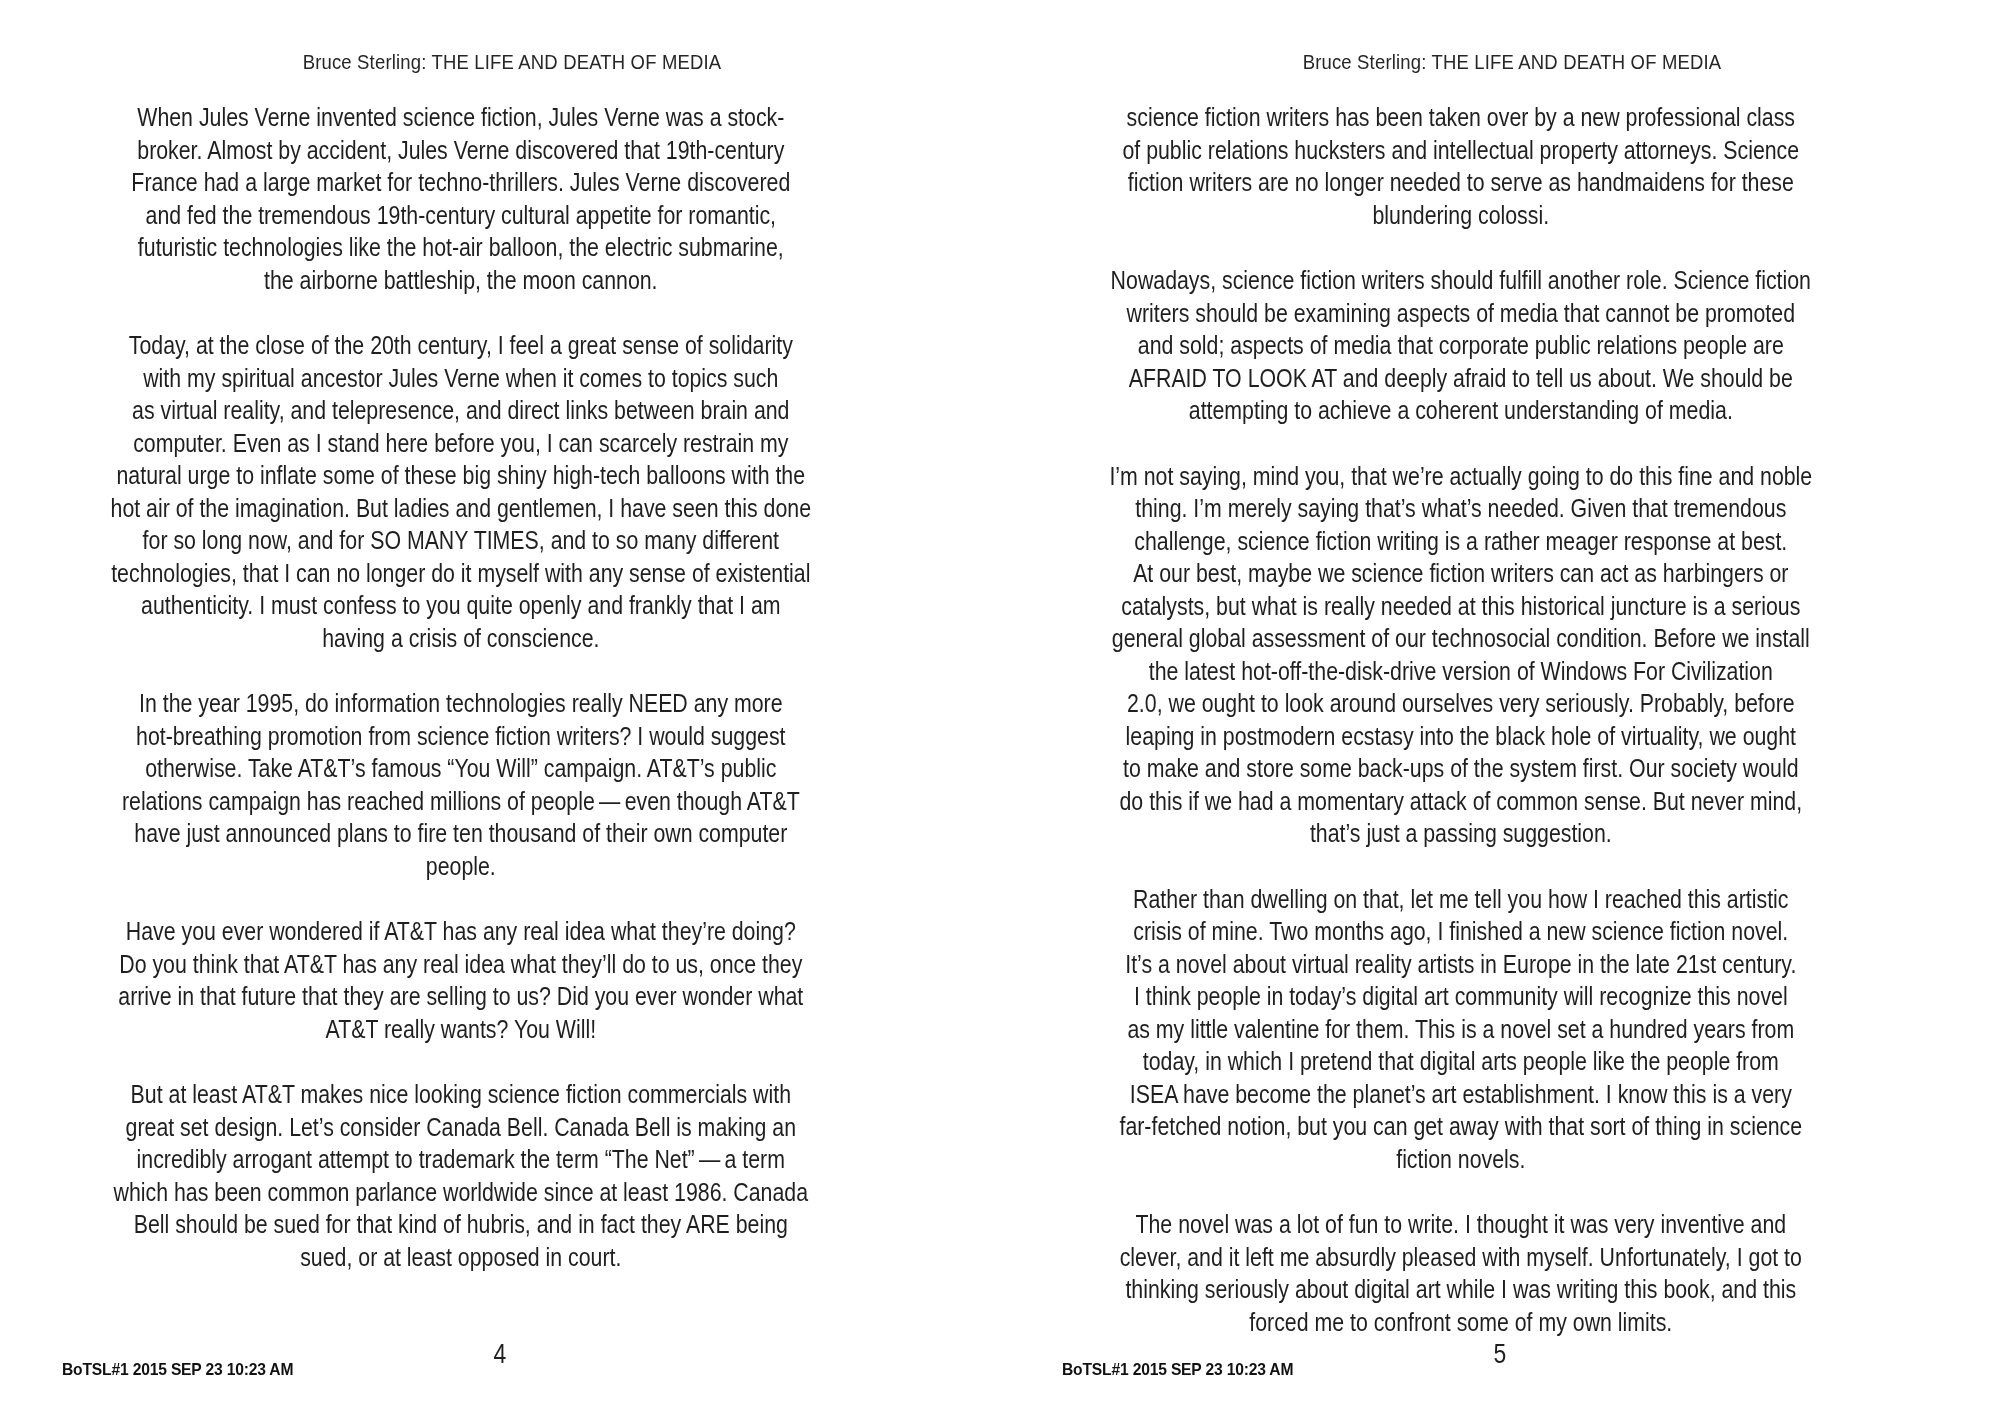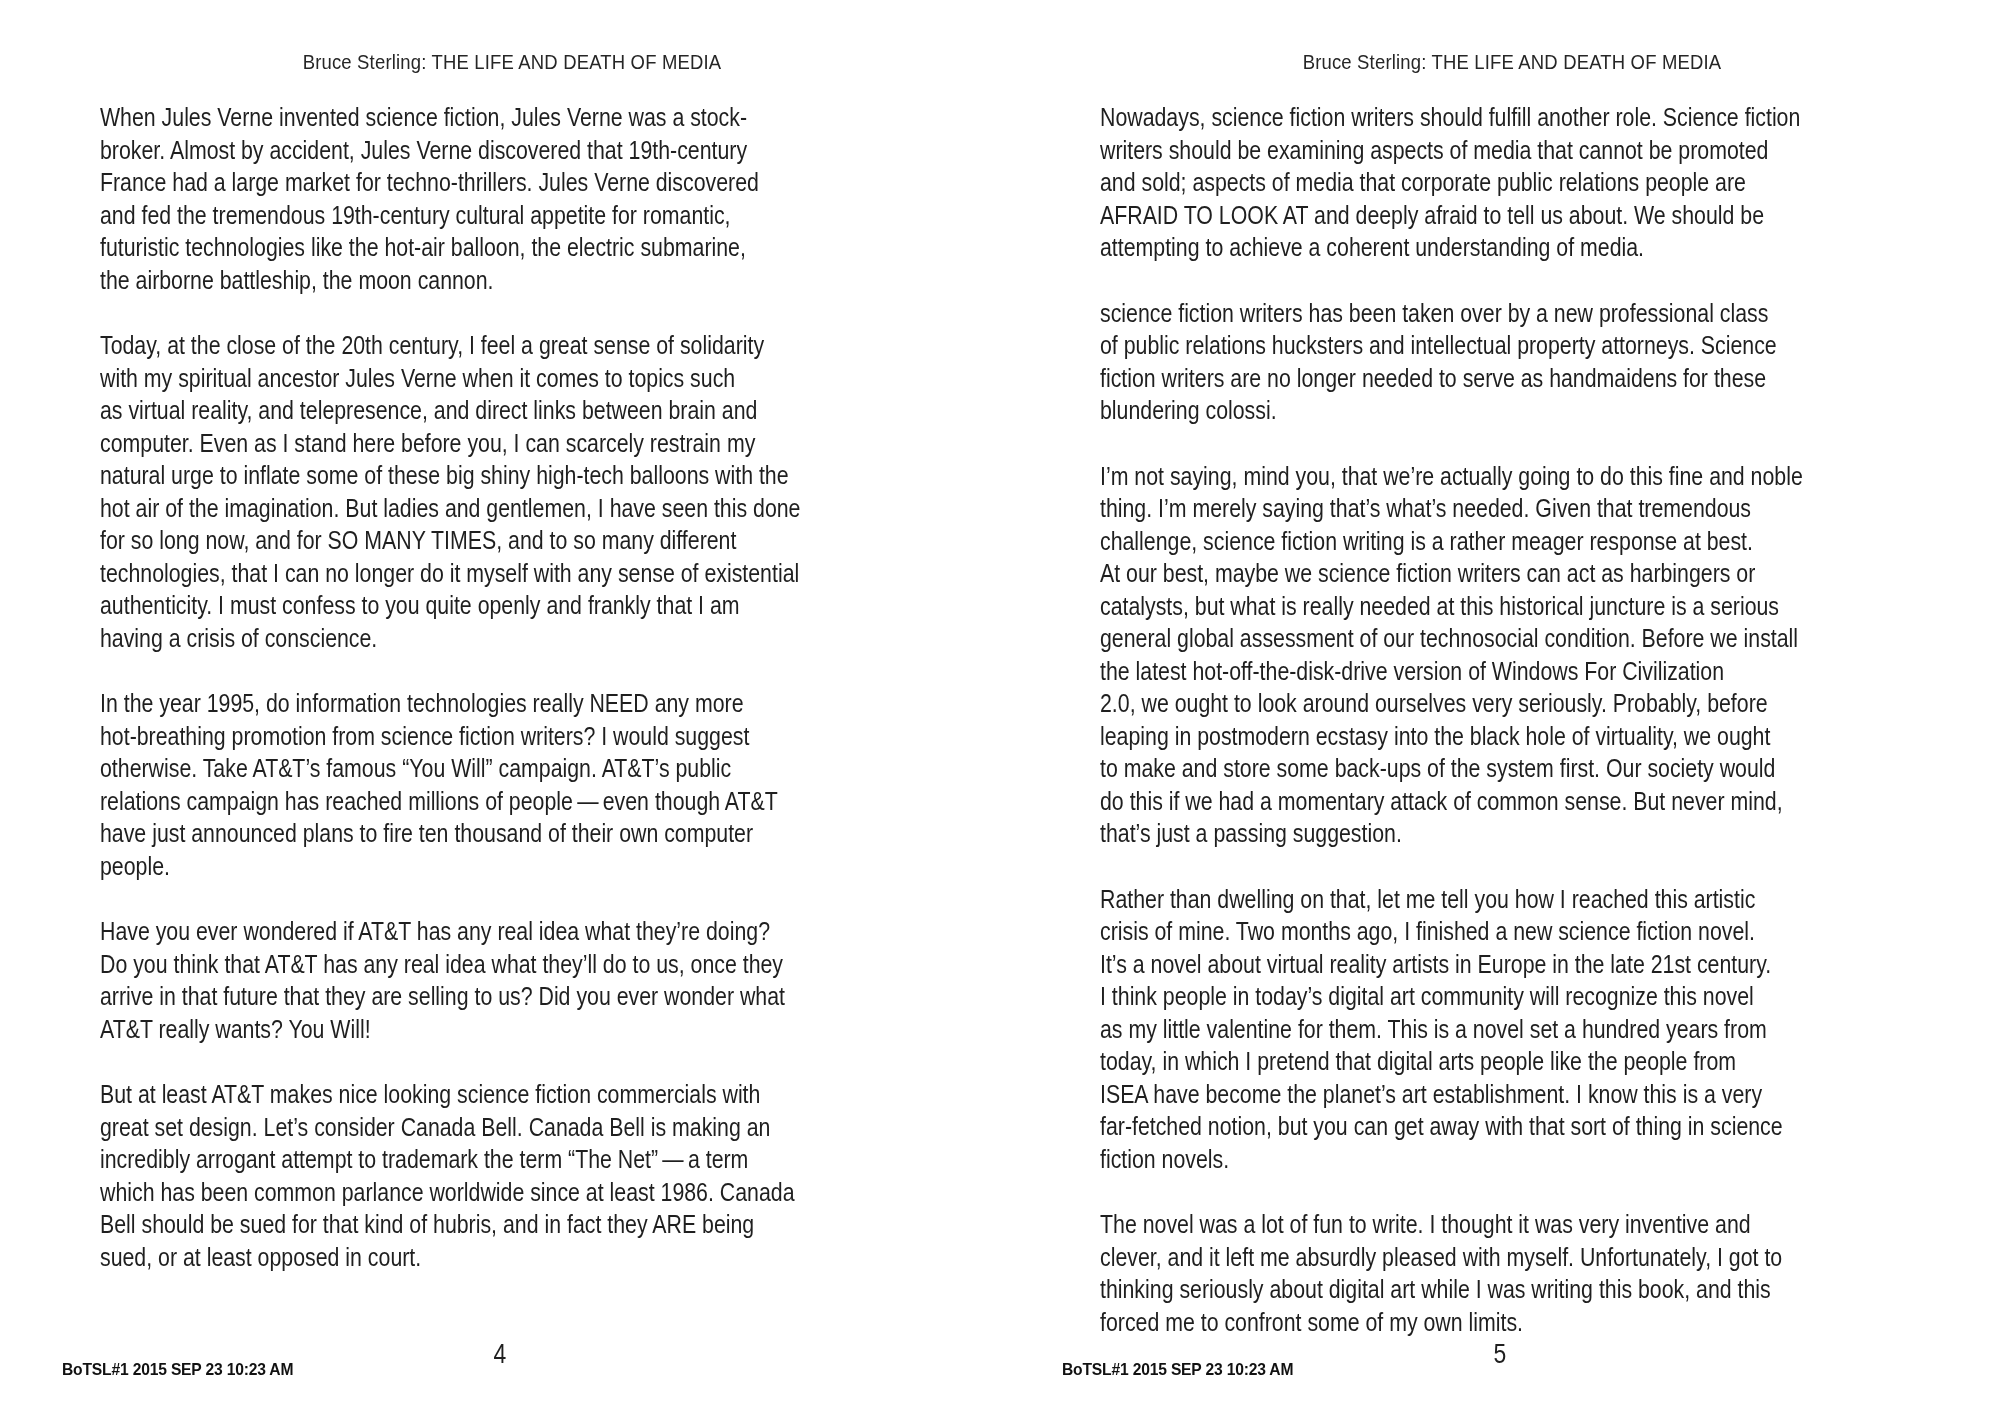--- a/index.html
+++ b/index.html
@@ -25,21 +25,21 @@
     font-size:21px;
     font-weight:400;
     letter-spacing:0.2px;
     color:#262626;
     white-space:pre;
     transform:scaleX(0.88);
     transform-origin:50% 0;
   }
 
   .page-body {
-    position:absolute; top:101px; left:100px; width:880px;
+    position:absolute; top:101px; left:100px; width:880px;text-align:center;
   }
   .para { margin:0 0 33px 0; }
   .para:last-child { margin-bottom:12px; }
   .line {
     font-size:26px;
     line-height:32.5px;
     font-weight:400;
     letter-spacing:0px;
     color:#1f1f1f;
     white-space:pre;
@@ -117,31 +117,31 @@
       </div>
     </div>
   <div class="page-number">4</div>
   <div class="page-footer">BoTSL#1 2015 SEP 23 10:23 AM</div>
 </div>
 
 <div class="page" id="page-right">
   <div class="page-header">Bruce Sterling: THE LIFE AND DEATH OF MEDIA</div>
   <div class="page-body">
       <div class="para">
+        <div class="line">science fiction writers has been taken over by a new professional class</div>
+        <div class="line">of public relations hucksters and intellectual property attorneys. Science</div>
+        <div class="line">fiction writers are no longer needed to serve as handmaidens for these</div>
+        <div class="line">blundering colossi.</div>
+      </div>
+      <div class="para">
         <div class="line">Nowadays, science fiction writers should fulfill another role. Science fiction</div>
         <div class="line">writers should be examining aspects of media that cannot be promoted</div>
         <div class="line">and sold; aspects of media that corporate public relations people are</div>
         <div class="line">AFRAID TO LOOK AT and deeply afraid to tell us about. We should be</div>
         <div class="line">attempting to achieve a coherent understanding of media.</div>
-      </div>
-      <div class="para">
-        <div class="line">science fiction writers has been taken over by a new professional class</div>
-        <div class="line">of public relations hucksters and intellectual property attorneys. Science</div>
-        <div class="line">fiction writers are no longer needed to serve as handmaidens for these</div>
-        <div class="line">blundering colossi.</div>
       </div>
       <div class="para">
         <div class="line">I’m not saying, mind you, that we’re actually going to do this fine and noble</div>
         <div class="line">thing. I’m merely saying that’s what’s needed. Given that tremendous</div>
         <div class="line">challenge, science fiction writing is a rather meager response at best.</div>
         <div class="line">At our best, maybe we science fiction writers can act as harbingers or</div>
         <div class="line">catalysts, but what is really needed at this historical juncture is a serious</div>
         <div class="line">general global assessment of our technosocial condition. Before we install</div>
         <div class="line">the latest hot-off-the-disk-drive version of Windows For Civilization</div>
         <div class="line">2.0, we ought to look around ourselves very seriously. Probably, before</div>

